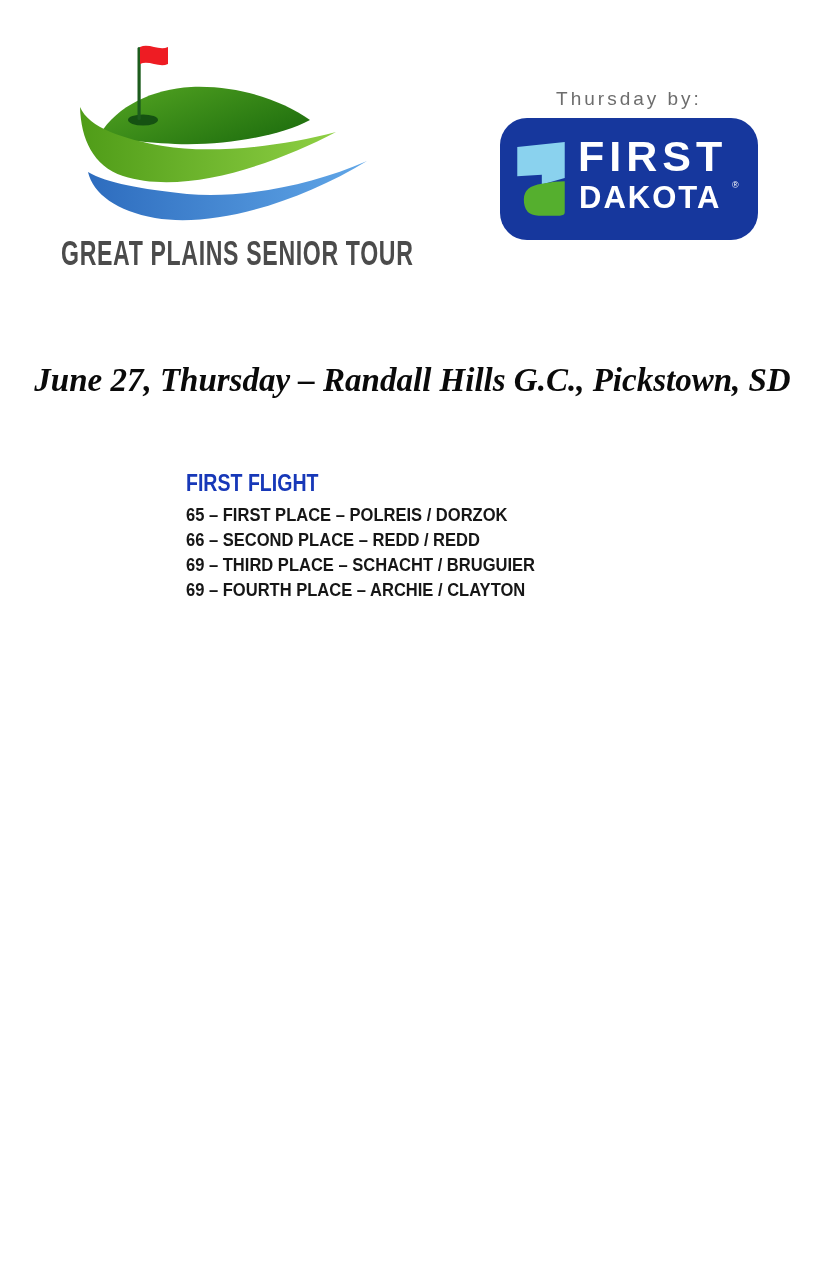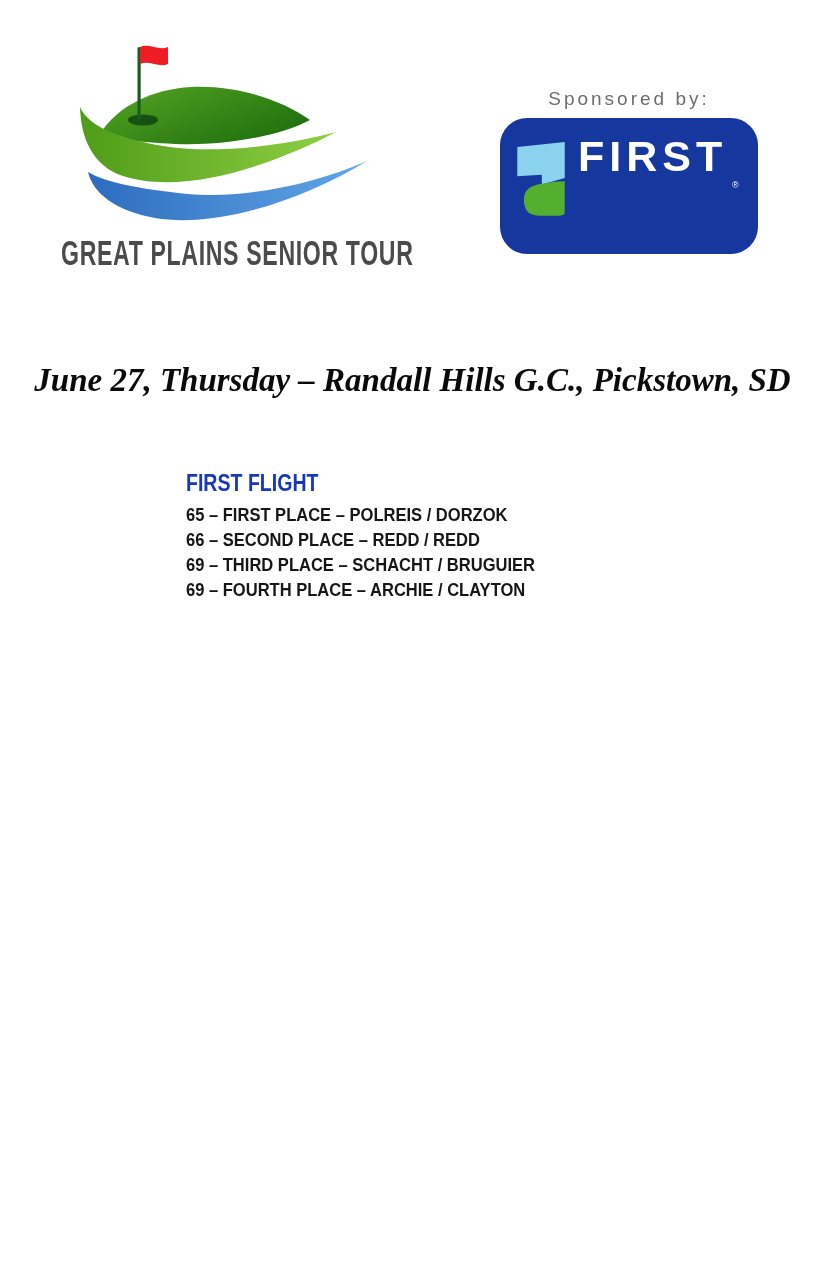--- a/index.html
+++ b/index.html
@@ -45,21 +45,21 @@
     font-size: 19px;
     letter-spacing: 3px;
     color: #6d6d6d;
     white-space: pre;
   }
   .fd-box {
     position: absolute;
     left: 500px;
     top: 118px;
     width: 258px;
-    height: 136px;
+    height: 122px;
     background: #16379d;
     border-radius: 27px;
   }
   .fd-icon {
     position: absolute;
     left: 14px;
     top: 19px;
     width: 54px;
     height: 82px;
   }
@@ -164,30 +164,31 @@
 
     <ellipse cx="68" cy="76" rx="15" ry="5.5" fill="#155212"></ellipse>
 
     <rect x="62.5" y="3" width="3.2" height="73" rx="1.5" fill="#1d5c1d"></rect>
 
     <path d="M65 3 C 74 -1, 84 7, 93 3 L93 20 C 84 24, 74 16, 65 20 Z" fill="#ee1c23"></path>
   </svg>
 
   <div class="tour-logo-title">GREAT PLAINS SENIOR TOUR</div>
 
-  <div class="sponsor-label">Sponsored by:</div>
+  <div class="sponsor-label">Thursday by:</div>
 
   <div class="fd-box">
     <svg class="fd-icon" viewBox="0 0 66 100" xmlns="http://www.w3.org/2000/svg">
 
       <path d="M4 12 L62 6 L62 50 L34 58 L34 46 L4 48 Z" fill="#8ad2ee"></path>
 
       <path d="M62 54 L62 92 Q62 96 56 96 L30 96 Q12 96 12 76 Q12 60 34 57 Q50 54 62 54 Z" fill="#55af2e"></path>
     </svg>
     <div class="fd-first">FIRST</div>
+    <div class="fd-dakota">DAKOTA</div>
     <div class="fd-trademark">®</div>
   </div>
 
   <div class="event-title">June 27, Thursday – Randall Hills G.C., Pickstown, SD</div>
 
   <div class="flights">
 
     <div class="flight">
       <div class="flight-name">FIRST FLIGHT</div>
       <div class="result-line">65 – FIRST PLACE – POLREIS / DORZOK</div>

